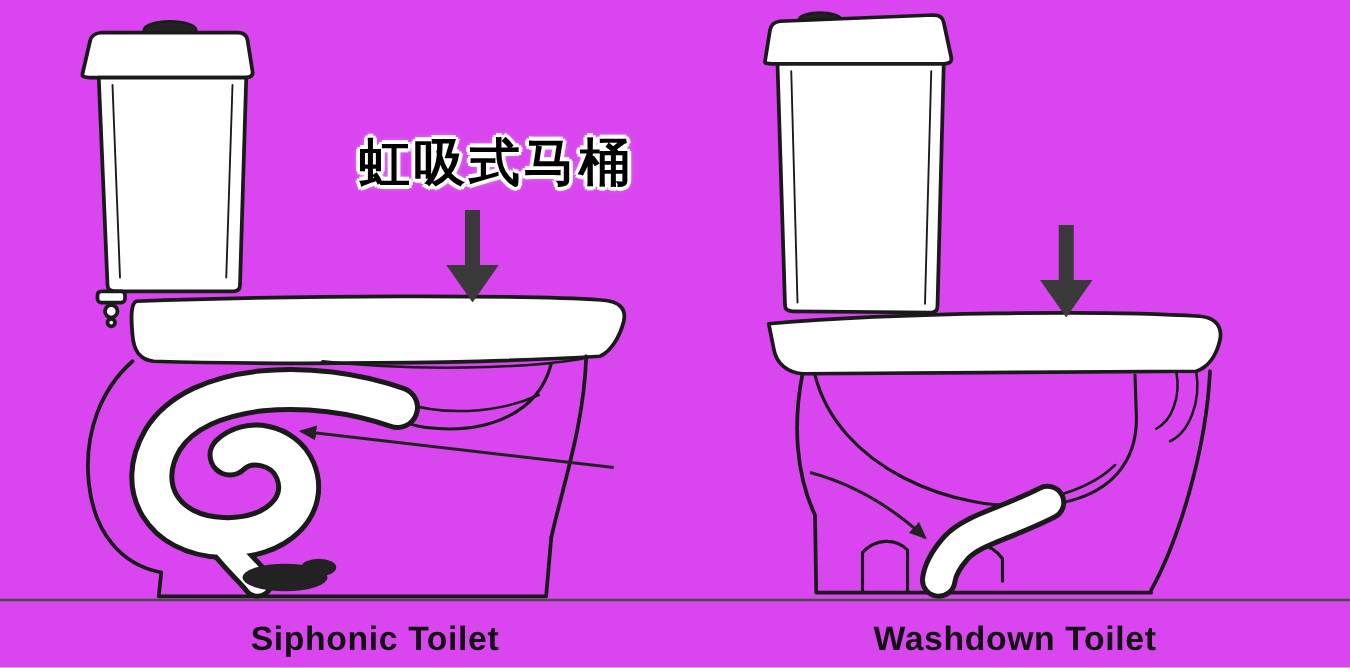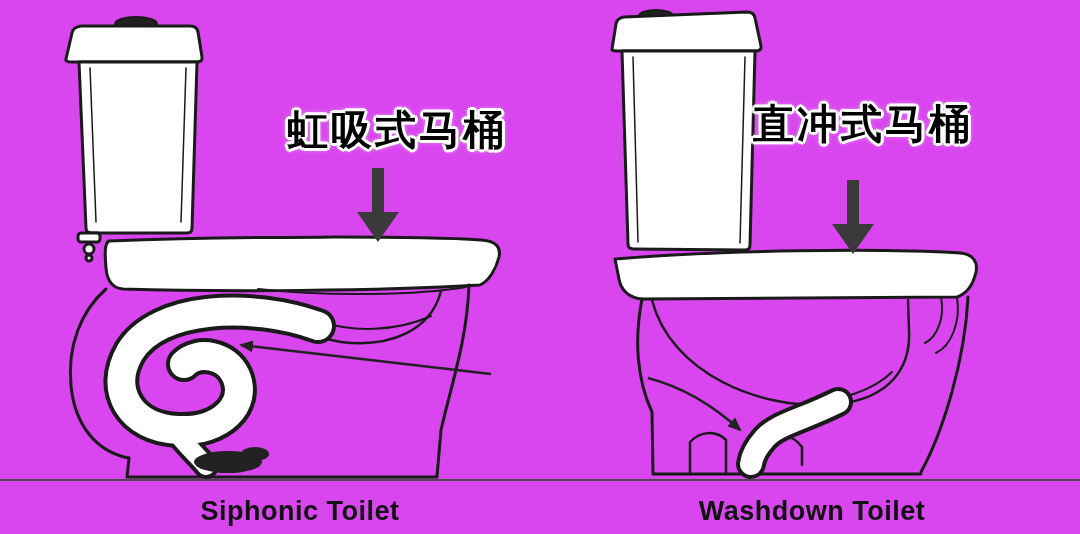--- a/index.html
+++ b/index.html
@@ -118,21 +118,20 @@
 
     <g fill="none" stroke-linecap="round" stroke-linejoin="round">
       <path d="M298,402 C262,420 238,424 225,438 C217,447 212,456 211,464" stroke="#1a1a1a" stroke-width="30"></path>
       <path d="M298,402 C262,420 238,424 225,438 C217,447 212,456 211,464" stroke="#fff" stroke-width="22"></path>
     </g>
   </svg>
 
   <div class="ground-line"></div>
 
   <div class="cn-label" style="left:287px; top:103px;">虹吸式马桶</div>
-  <div class="cn-label" style="left:753px; top:97px;">直冲式马桶</div>
 
   <svg class="abs" style="left:355px; top:168px;" width="46" height="74" viewBox="0 0 46 74">
     <rect x="17" y="0" width="12" height="46" fill="#3a3a3a"></rect>
     <polygon points="2,44 44,44 23,74" fill="#3a3a3a"></polygon>
   </svg>
   <svg class="abs" style="left:830px; top:180px;" width="46" height="74" viewBox="0 0 46 74">
     <rect x="17" y="0" width="12" height="46" fill="#3a3a3a"></rect>
     <polygon points="2,44 44,44 23,74" fill="#3a3a3a"></polygon>
   </svg>
 

